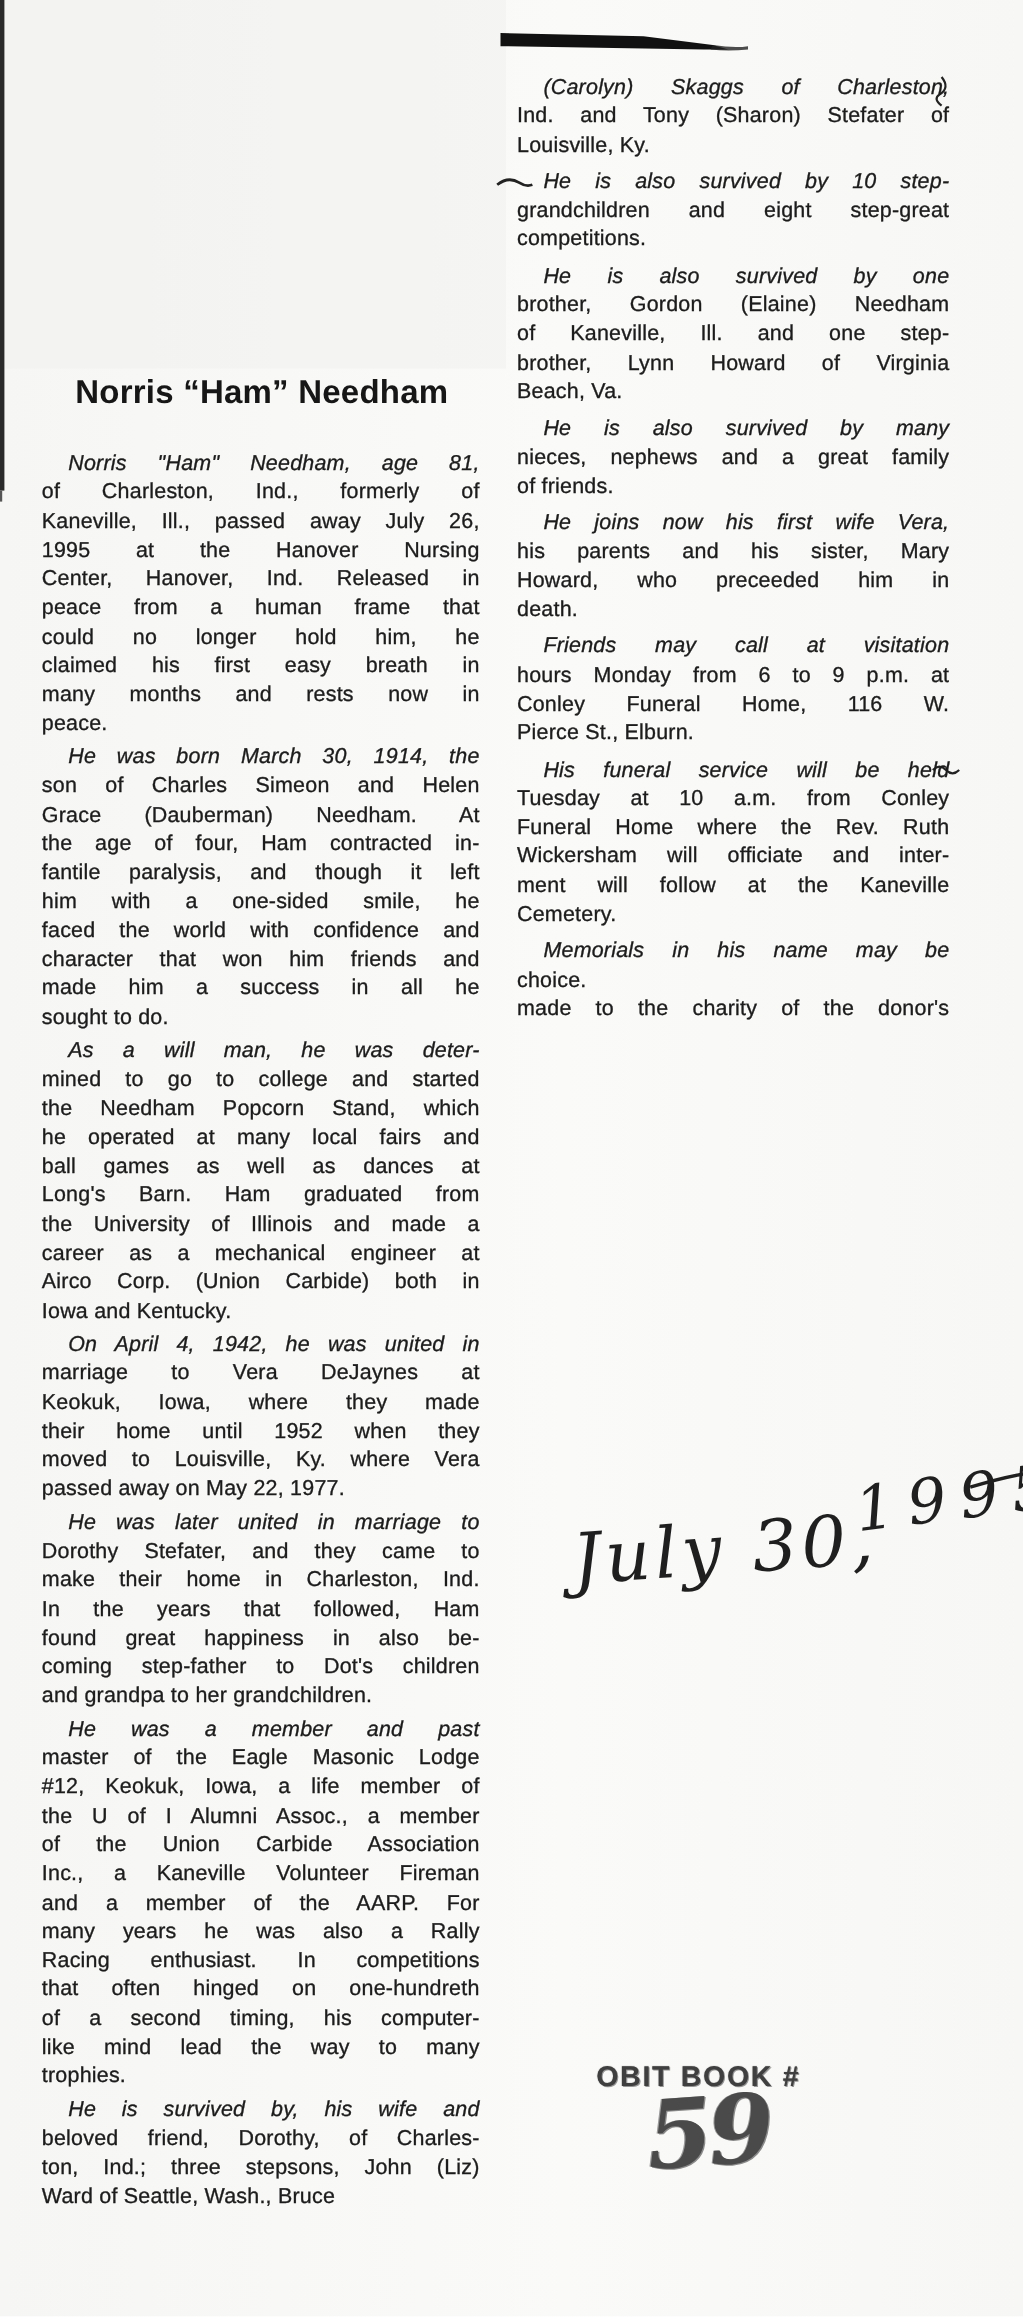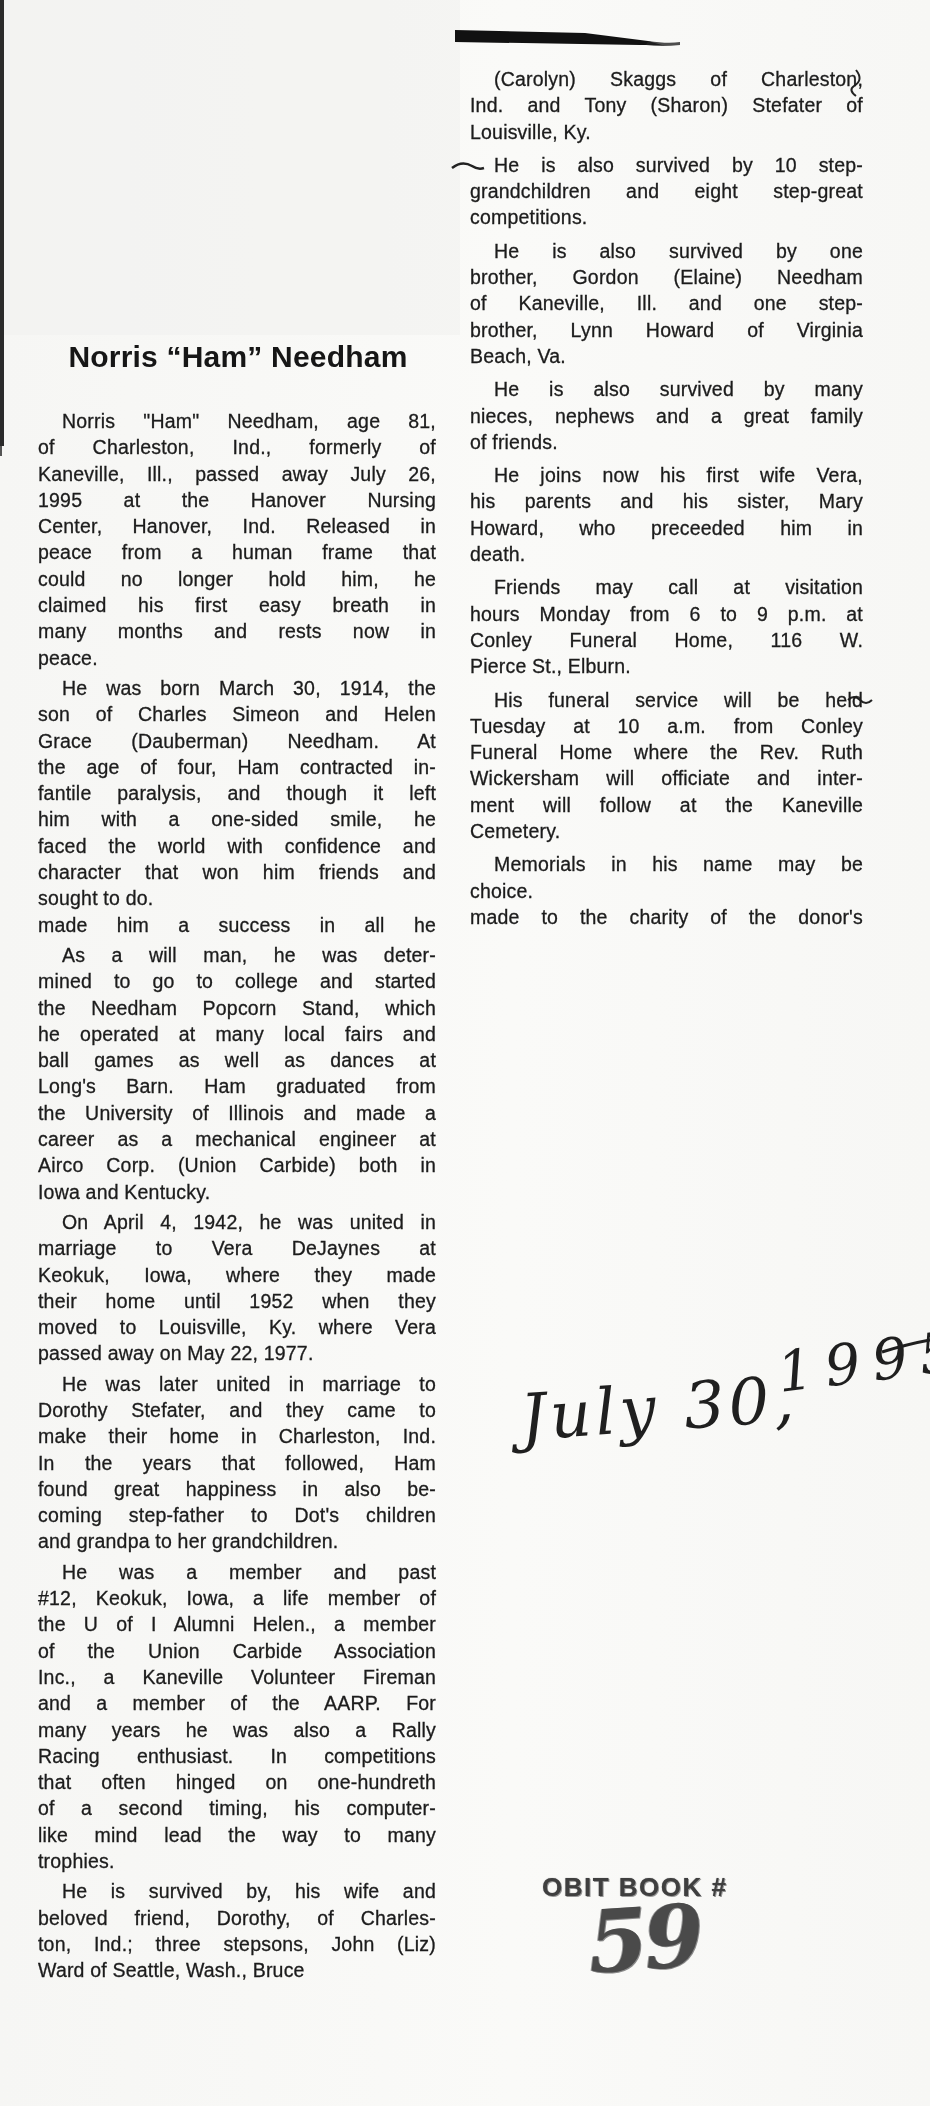--- a/index.html
+++ b/index.html
@@ -26,21 +26,21 @@
     line-height:26.3px;
     letter-spacing:.2px;
     -webkit-text-stroke:.3px #1b1b1b;
   }
   #col-left{left:38px;top:408px;width:398px;}
   #col-right{left:470px;top:66px;width:393px;}
   .para{margin:0 0 4px 0;}
   #col-right .para{margin:0 0 7px 0;}
   .line{text-align:justify;white-space:normal;}
   .line.just{text-align-last:justify;}
-  .line.first{text-indent:24px;}
+  .line.first{text-indent:24px;font-style:italic;}
   #title{
     position:absolute;left:38px;top:340px;width:400px;
     font-size:30px;font-weight:700;text-align:center;
     letter-spacing:.2px;
     color:#161616;
   }
   #handwriting{
     position:absolute;left:480px;top:1280px;width:450px;height:230px;
   }
   #handwriting text{
@@ -107,22 +107,22 @@
       </div>
       <div class="para">
         <div class="line just first">He was born March 30, 1914, the</div>
         <div class="line just">son of Charles Simeon and Helen</div>
         <div class="line just">Grace (Dauberman) Needham. At</div>
         <div class="line just">the age of four, Ham contracted in-</div>
         <div class="line just">fantile paralysis, and though it left</div>
         <div class="line just">him with a one-sided smile, he</div>
         <div class="line just">faced the world with confidence and</div>
         <div class="line just">character that won him friends and</div>
+        <div class="line just">made him a success in all he</div>
         <div class="line">sought to do.</div>
-        <div class="line just">made him a success in all he</div>
       </div>
       <div class="para">
         <div class="line just first">As a will man, he was deter-</div>
         <div class="line just">mined to go to college and started</div>
         <div class="line just">the Needham Popcorn Stand, which</div>
         <div class="line just">he operated at many local fairs and</div>
         <div class="line just">ball games as well as dances at</div>
         <div class="line just">Long's Barn. Ham graduated from</div>
         <div class="line just">the University of Illinois and made a</div>
         <div class="line just">career as a mechanical engineer at</div>
@@ -141,22 +141,23 @@
         <div class="line just first">He was later united in marriage to</div>
         <div class="line just">Dorothy Stefater, and they came to</div>
         <div class="line just">make their home in Charleston, Ind.</div>
         <div class="line just">In the years that followed, Ham</div>
         <div class="line just">found great happiness in also be-</div>
         <div class="line just">coming step-father to Dot's children</div>
         <div class="line">and grandpa to her grandchildren.</div>
       </div>
       <div class="para">
         <div class="line just first">He was a member and past</div>
+        <div class="line just">master of the Eagle Masonic Lodge</div>
         <div class="line just">#12, Keokuk, Iowa, a life member of</div>
-        <div class="line just">the U of I Alumni Helen., a member</div>
+        <div class="line just">the U of I Alumni Assoc., a member</div>
         <div class="line just">of the Union Carbide Association</div>
         <div class="line just">Inc., a Kaneville Volunteer Fireman</div>
         <div class="line just">and a member of the AARP. For</div>
         <div class="line just">many years he was also a Rally</div>
         <div class="line just">Racing enthusiast. In competitions</div>
         <div class="line just">that often hinged on one-hundreth</div>
         <div class="line just">of a second timing, his computer-</div>
         <div class="line just">like mind lead the way to many</div>
         <div class="line">trophies.</div>
       </div>

